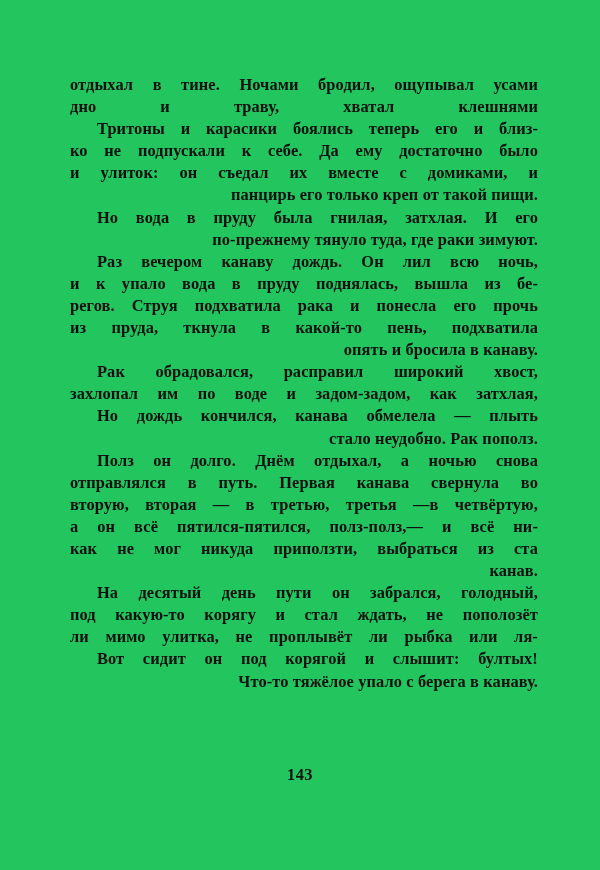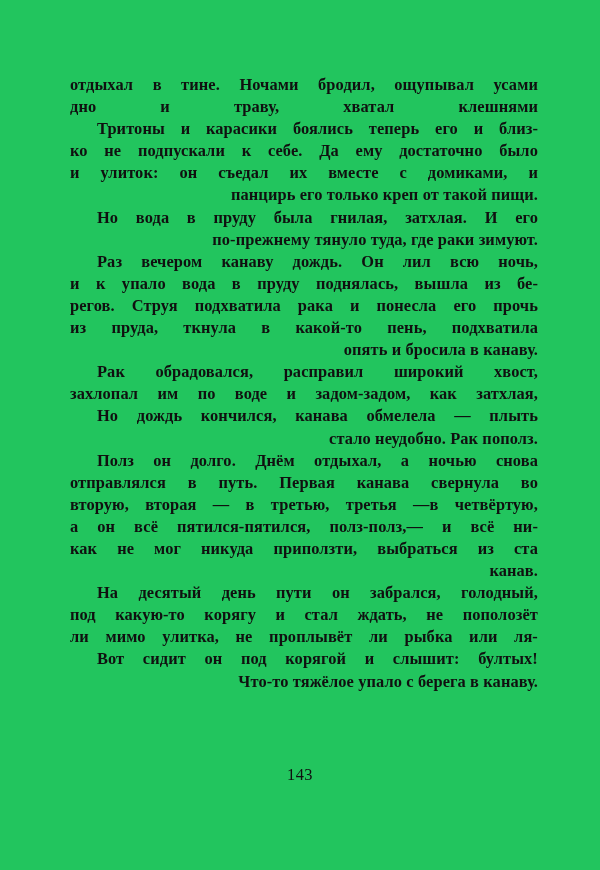--- a/index.html
+++ b/index.html
@@ -56,21 +56,21 @@
     padding-left: 27px;
   }
   .folio {
     position: absolute;
     left: 0;
     top: 764px;
     width: 600px;
     text-align: center;
     font-size: 16.4px;
     line-height: 22px;
-    font-weight: 400;
+    font-weight: 700;
     color: #101010;
     letter-spacing: 0.4px;
   }
 </style>
 </head>
 <body>
 
 <div class="page">
 
   <div class="text-block">

